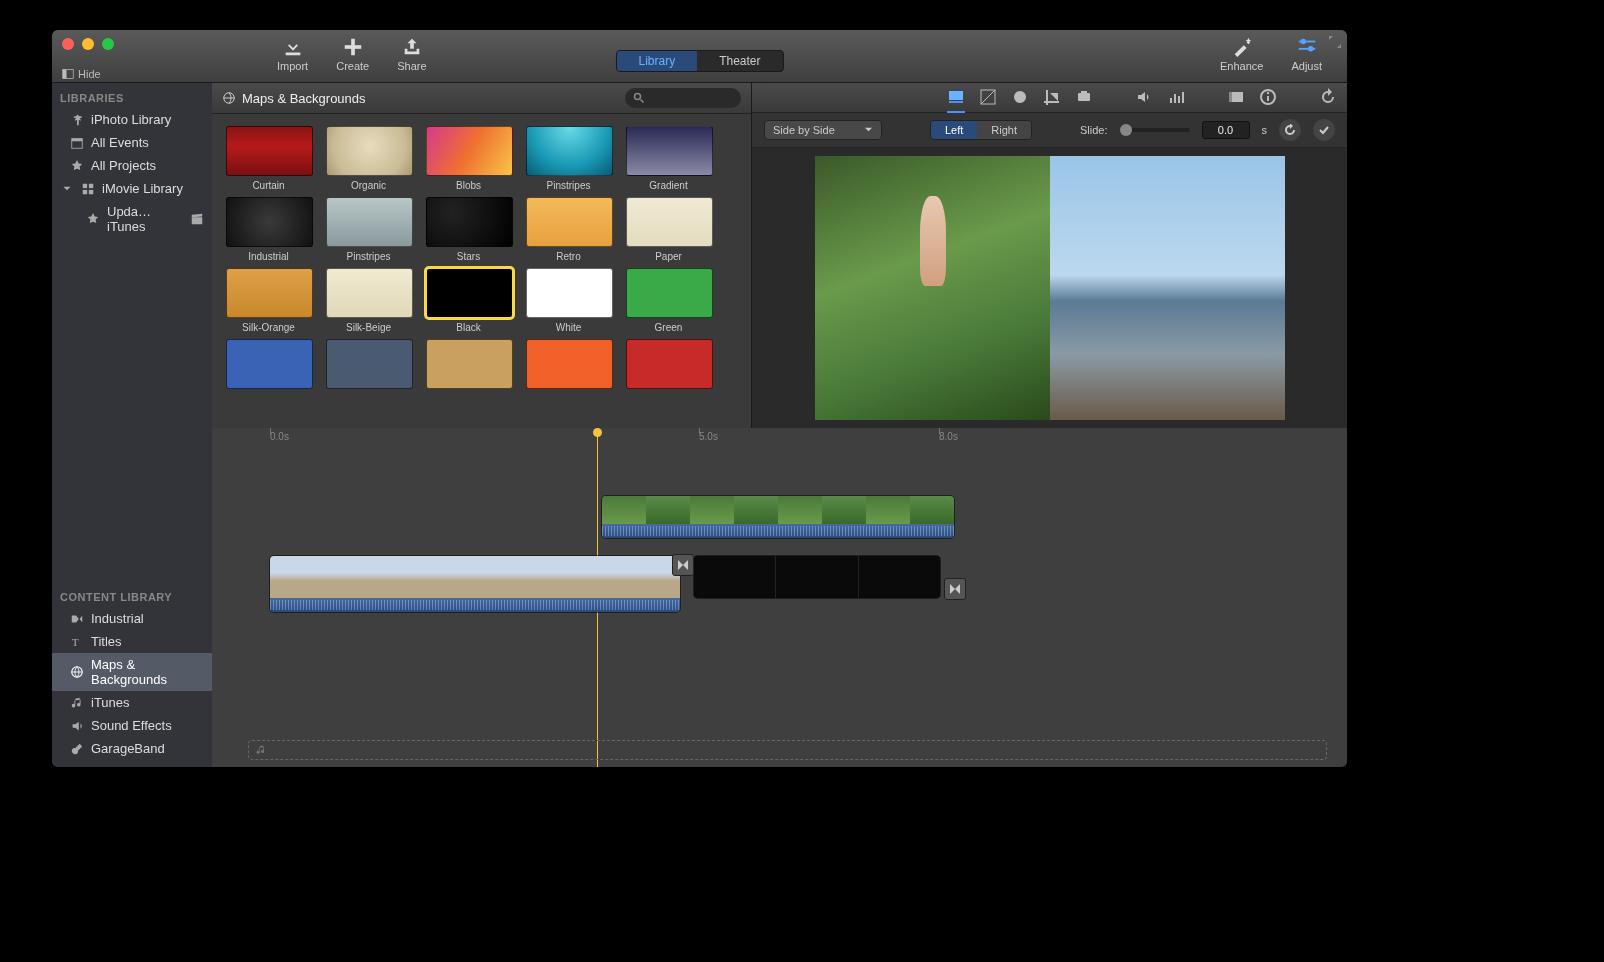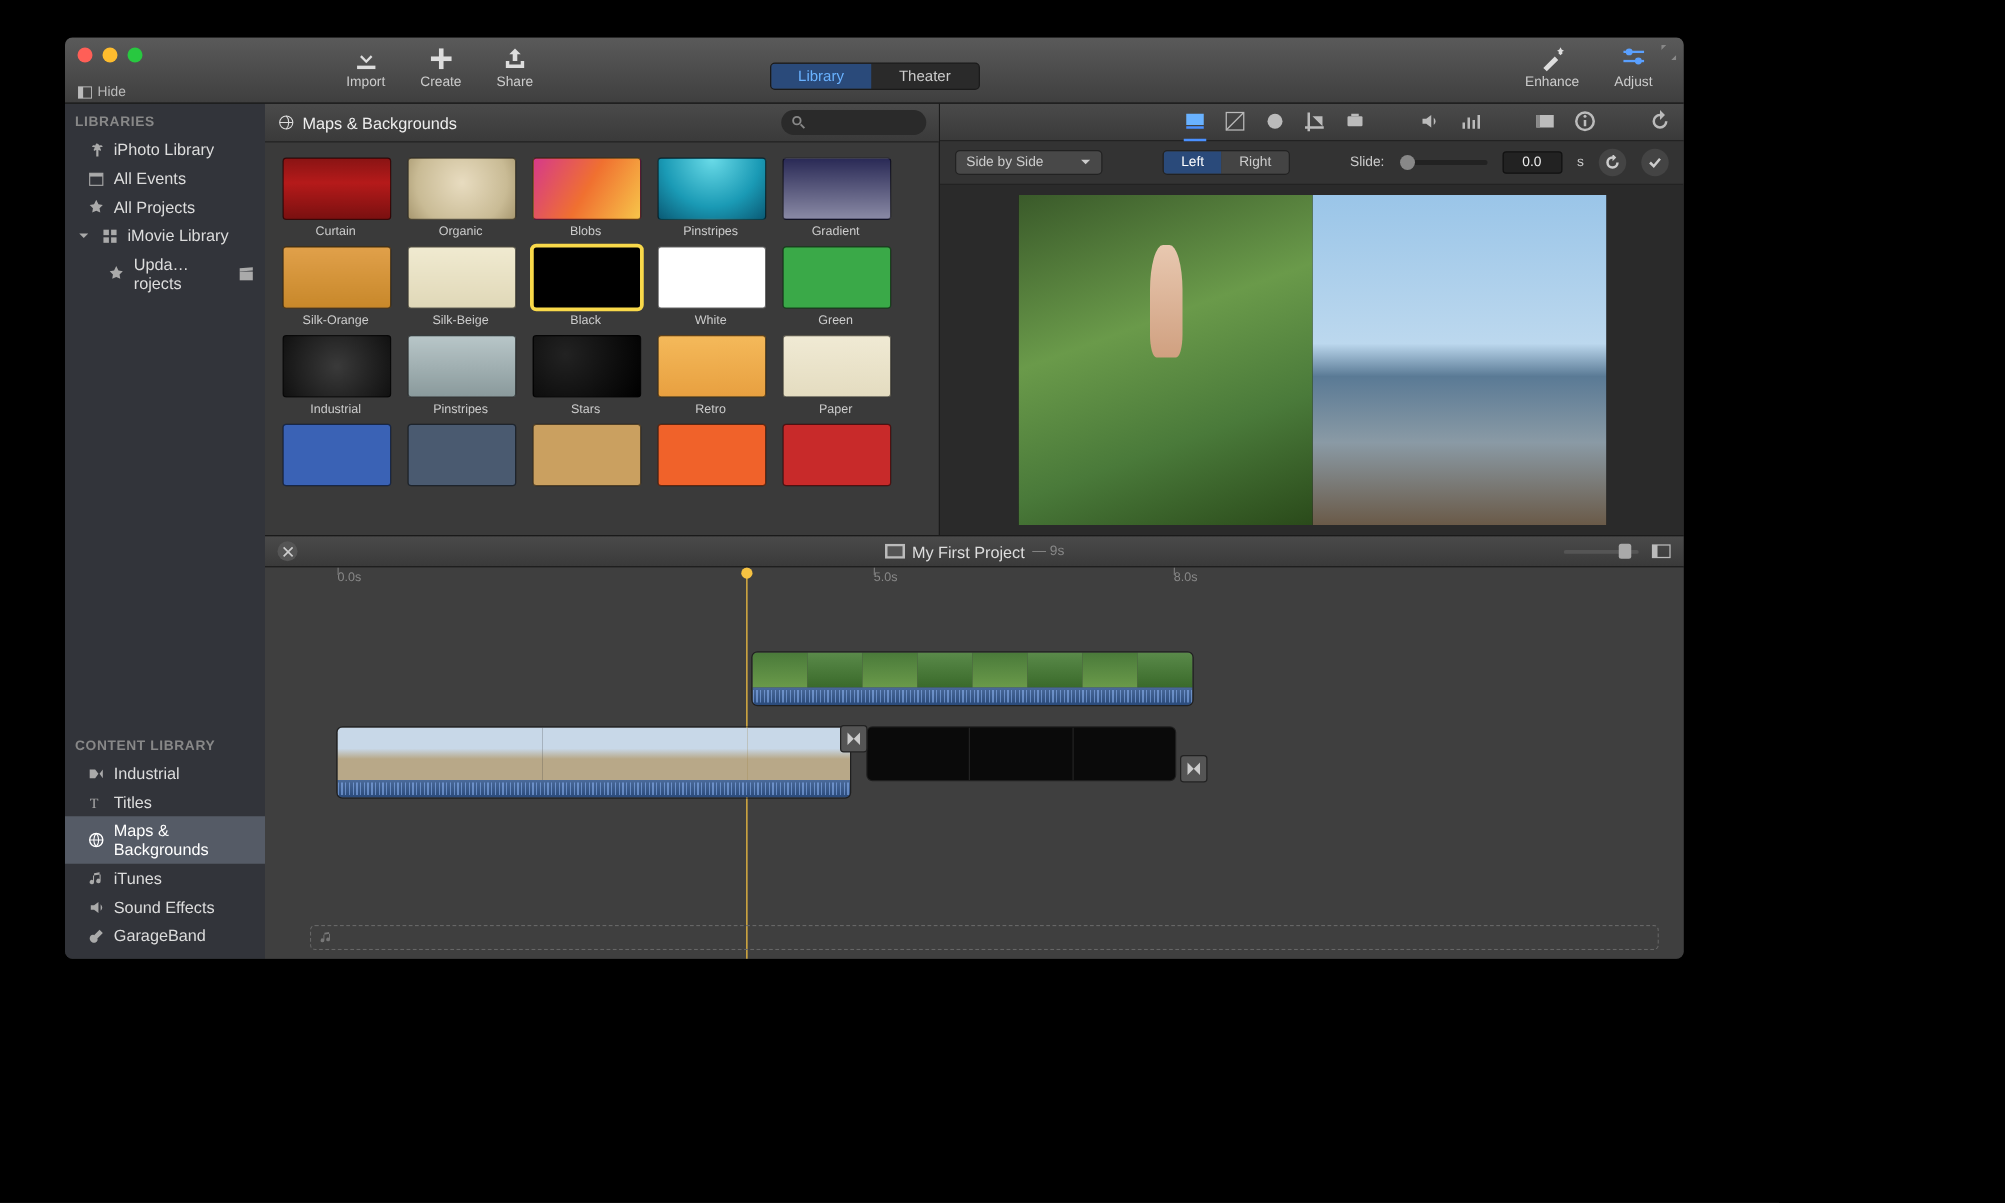--- a/index.html
+++ b/index.html
@@ -193,21 +193,21 @@
             <rect x="9" y="2" width="5" height="5"></rect>
             <rect x="2" y="9" width="5" height="5"></rect>
             <rect x="9" y="9" width="5" height="5"></rect>
           </svg>
         <span>iMovie Library</span>
       </div>
       <div class="sb-item child">
         <svg viewBox="0 0 16 16">
             <path d="M8 1l2 4 4 .6-3 3 .7 4L8 11l-3.7 1.6.7-4-3-3L6 5z"></path>
           </svg>
-        <span>Upda…rojects</span>
+        <span>Upda…iTunes</span>
         <svg class="sb-clapper" viewBox="0 0 16 16">
             <rect x="2" y="6" width="12" height="8"></rect>
             <path d="M2 3l12-1v3L2 6z"></path>
           </svg>
       </div>
 
       <div class="sb-spacer"></div>
 
       <div class="sb-section-h">CONTENT LIBRARY</div>
       <div class="sb-item">
@@ -286,60 +286,60 @@
                   <div class="sw" style="background: radial-gradient(circle at 50% 0%, rgb(106, 219, 232), rgb(26, 154, 181) 60%, rgb(10, 90, 117));"></div>
                   <div class="lbl">Pinstripes</div>
                 </div>
                 <div class="thumb">
                   <div class="sw" style="background: linear-gradient(rgb(42, 42, 86), rgb(138, 138, 165));"></div>
                   <div class="lbl">Gradient</div>
                 </div>
               </div>
               <div class="grid-row">
                 <div class="thumb">
+                  <div class="sw" style="background: radial-gradient(circle, rgb(58, 58, 58), rgb(17, 17, 17));"></div>
+                  <div class="lbl">Industrial</div>
+                </div>
+                <div class="thumb">
+                  <div class="sw" style="background: linear-gradient(rgb(184, 198, 200), rgb(138, 154, 156));"></div>
+                  <div class="lbl">Pinstripes</div>
+                </div>
+                <div class="thumb">
+                  <div class="sw" style="background: radial-gradient(circle at 30% 30%, rgb(34, 34, 34), rgb(0, 0, 0));"></div>
+                  <div class="lbl">Stars</div>
+                </div>
+                <div class="thumb">
+                  <div class="sw" style="background: linear-gradient(rgb(244, 185, 90), rgb(232, 160, 64));"></div>
+                  <div class="lbl">Retro</div>
+                </div>
+                <div class="thumb">
+                  <div class="sw" style="background: linear-gradient(rgb(240, 234, 212), rgb(228, 220, 192));"></div>
+                  <div class="lbl">Paper</div>
+                </div>
+              </div>
+              <div class="grid-row">
+                <div class="thumb">
                   <div class="sw" style="background: linear-gradient(rgb(224, 160, 74), rgb(200, 136, 42));"></div>
                   <div class="lbl">Silk-Orange</div>
                 </div>
                 <div class="thumb">
                   <div class="sw" style="background: linear-gradient(rgb(240, 234, 208), rgb(224, 216, 184));"></div>
                   <div class="lbl">Silk-Beige</div>
                 </div>
                 <div class="thumb sel">
                   <div class="sw" style="background: rgb(0, 0, 0);"></div>
                   <div class="lbl">Black</div>
                 </div>
                 <div class="thumb">
                   <div class="sw" style="background: rgb(255, 255, 255);"></div>
                   <div class="lbl">White</div>
                 </div>
                 <div class="thumb">
                   <div class="sw" style="background: rgb(58, 169, 72);"></div>
                   <div class="lbl">Green</div>
-                </div>
-              </div>
-              <div class="grid-row">
-                <div class="thumb">
-                  <div class="sw" style="background: radial-gradient(circle, rgb(58, 58, 58), rgb(17, 17, 17));"></div>
-                  <div class="lbl">Industrial</div>
-                </div>
-                <div class="thumb">
-                  <div class="sw" style="background: linear-gradient(rgb(184, 198, 200), rgb(138, 154, 156));"></div>
-                  <div class="lbl">Pinstripes</div>
-                </div>
-                <div class="thumb">
-                  <div class="sw" style="background: radial-gradient(circle at 30% 30%, rgb(34, 34, 34), rgb(0, 0, 0));"></div>
-                  <div class="lbl">Stars</div>
-                </div>
-                <div class="thumb">
-                  <div class="sw" style="background: linear-gradient(rgb(244, 185, 90), rgb(232, 160, 64));"></div>
-                  <div class="lbl">Retro</div>
-                </div>
-                <div class="thumb">
-                  <div class="sw" style="background: linear-gradient(rgb(240, 234, 212), rgb(228, 220, 192));"></div>
-                  <div class="lbl">Paper</div>
                 </div>
               </div>
               <div class="grid-row">
                 <div class="thumb">
                   <div class="sw" style="background: rgb(58, 98, 181);"></div>
                   <div class="lbl"></div>
                 </div>
                 <div class="thumb">
                   <div class="sw" style="background: rgb(74, 90, 112);"></div>
                   <div class="lbl"></div>
@@ -462,44 +462,20 @@
             <div class="canvas">
               <div class="pane" style="background:linear-gradient(160deg,#3a5a2a 0%,#6a9a4a 40%,#4a7a3a 70%,#2a4a1a 100%);position:relative">
                 <div style="position:absolute;left:45%;top:15%;width:26px;height:90px;background:linear-gradient(#e8c8b0,#d0a080);border-radius:40% 40% 20% 20%"></div>
               </div>
               <div class="pane" style="background:linear-gradient(#9ac5e8 0%,#bcd8ee 45%,#5a7a95 55%,#8a9aa5 75%,#6a5a48 100%)"></div>
             </div>
           </div>
         </div>
       </div>
 
-      <div class="projbar" style="position:relative">
-        <div class="close-x">
-          <svg viewBox="0 0 10 10" style="width:9px;height:9px">
-              <path d="M1 1l8 8M9 1l-8 8" stroke="#ccc" stroke-width="1.5"></path>
-            </svg>
-        </div>
-        <div class="center">
-          <svg viewBox="0 0 16 12" style="width:16px;height:12px" fill="#bbb">
-              <rect x="0" y="0" width="16" height="12"></rect>
-              <rect x="2" y="2" width="12" height="8" fill="#555"></rect>
-            </svg>
-          <span style="font-weight:500">My First Project</span>
-          <span class="dur">— <span>9s</span></span>
-        </div>
-        <div class="right">
-          <div class="zoom-track">
-              <div class="zk"></div>
-            </div>
-          <svg viewBox="0 0 16 16" style="width:16px;height:16px" fill="#bbb">
-              <rect x="1" y="3" width="14" height="10" fill="none" stroke="#bbb"></rect>
-              <rect x="1" y="3" width="4" height="10"></rect>
-            </svg>
-        </div>
-      </div>
 
       <div class="timeline">
         <div class="ruler" id="ruler">
             <span style="left: 58px;">0.0s</span>
             <span style="left: 487px;">5.0s</span>
             <span style="left: 727px;">8.0s</span>
           </div>
         <div class="playhead" style="left: 385px;"></div>
 
         <div class="clip" style="left:390px;top:68px;width:352px">

